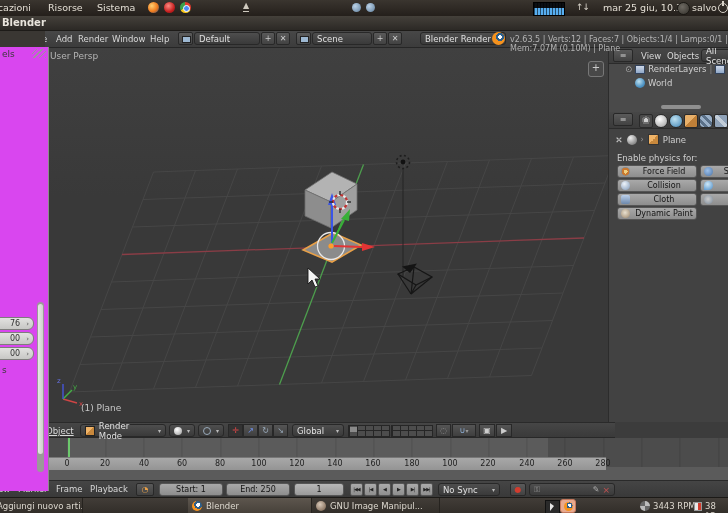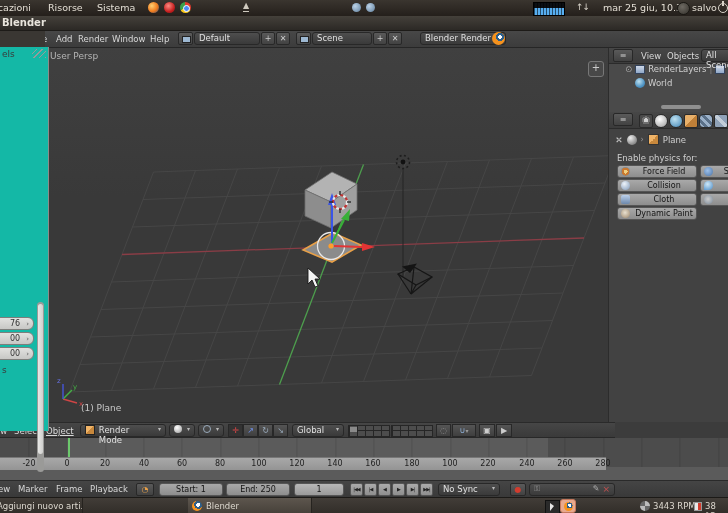--- a/index.html
+++ b/index.html
@@ -26,32 +26,32 @@
   .power-ico::after{content:"";position:absolute;left:3px;top:-3px;width:1.5px;height:5px;background:#d8d3c9;}
 
   
   .title-bar{left:0;top:16px;width:728px;height:14px;background:linear-gradient(#44403a,#2c2925);border-bottom:1px solid #1d1b18;z-index:6;}
   .title-bar .t{left:2px;top:1px;color:#e8e4dc;font-weight:bold;font-size:10px;}
 
   
   .info-header{left:0;top:30px;width:728px;height:17px;background:linear-gradient(#484848,#3c3c3c);border-bottom:1px solid #262626;z-index:4;}
   .hmenu{top:4px;color:#d8d8d8;font-size:8.5px;}
   .bfield{background:linear-gradient(#4e4e4e,#3a3a3a);border:1px solid #282828;border-radius:3px;color:#e0e0e0;
-          font-size:8.5px;display:flex;padding:0 4px;box-sizing:border-box;height:13px;}
+          font-size:8.5px;display:flex;align-items:center;padding:0 4px;box-sizing:border-box;height:13px;}
   .bfield.dd::after{content:"▾";font-size:6px;color:#bbb;margin-left:auto;padding-left:4px;}
   .sq-btn{width:14px;height:13px;background:linear-gradient(#5a5a5a,#424242);border:1px solid #282828;border-radius:2px;
           color:#ccc;font-size:8px;line-height:12px;text-align:center;box-sizing:border-box;}
   .mini-ico{width:15px;height:13px;background:linear-gradient(#5c5c5c,#454545);border:1px solid #282828;border-radius:2px;box-sizing:border-box;}
   .mini-ico::after{content:"";position:absolute;left:3px;top:3px;width:7px;height:5px;background:#9db8d2;border:1px solid #222;}
   .blogo{width:13px;height:13px;border-radius:50%;background:radial-gradient(circle at 62% 38%,#fff 0 2px,#2e5f8a 2px 4px,#f5921e 4px);}
   .stats{color:#b4b4b4;font-size:8px;top:5px;}
 
   
   .gimp-title{left:0;top:30px;width:45px;height:17px;background:#3a3733;z-index:5;}
-  .gimp-body{left:0;top:47px;width:45px;height:384px;background:#14b8a6;z-index:5;border-right:1px solid #8c8c8a;box-sizing:border-box;padding-left:48px;}
+  .gimp-body{left:0;top:47px;width:45px;height:444px;background:#d946ef;z-index:5;border-right:1px solid #8c8c8a;box-sizing:border-box;padding-left:48px;}
   .gimp-grip{right:2px;top:2px;width:14px;height:9px;
       background:repeating-linear-gradient(135deg,transparent 0 3px,#999 3px 4px);}
   .gimp-txt{color:#3a3a3a;font-size:9px;}
   .gfield{left:-14px;width:48px;height:13px;background:linear-gradient(#e2e2e0,#c7c7c5);border:1px solid #7e7e7c;border-radius:6px;
           color:#333;font-size:8px;display:flex;align-items:center;justify-content:flex-end;padding:0 4px;box-sizing:border-box;}
   .gfield .chev{margin-left:6px;color:#555;font-size:7px;}
   .gscroll{left:37px;top:255px;width:7px;height:170px;background:#9a9a98;border-radius:4px;}
   .gscroll::after{content:"";position:absolute;left:1px;top:2px;width:5px;height:150px;border-radius:3px;background:linear-gradient(90deg,#e8e8e6,#cfcfcd);}
 
   
@@ -394,20 +394,21 @@
     <div class="abs mini-ico" style="left:296px;top:2px;"></div>
     <div class="abs bfield" style="left:312px;top:2px;width:60px;">
       <span>Scene</span>
     </div>
     <div class="abs sq-btn" style="left:373px;top:2px;">+</div>
     <div class="abs sq-btn" style="left:388px;top:2px;">✕</div>
     <div class="abs bfield dd" style="left:420px;top:2px;width:86px;">
       <span>Blender Render</span>
     </div>
     <div class="abs blogo" style="left:492px;top:2px;"></div>
+    <div class="abs stats" style="left:510px;">v2.63.5 | Verts:12 | Faces:7 | Objects:1/4 | Lamps:0/1 | Mem:7.07M (0.10M) | Plane</div>
   </div>
 
   <div class="abs gimp-title"></div>
   <div class="abs gimp-body">
     <div class="abs gimp-txt" style="left:2px;top:2px;">els</div>
     <div class="abs gimp-grip"></div>
     <div class="abs gfield" style="top:270px;">
       <span>76</span>
         <span class="chev">›</span>
     </div>
@@ -446,20 +447,24 @@
   </div>
 
   <div class="abs taskbar">
     <div class="abs task" style="left:0;width:83px;">
       <span style="margin-left:-7px;">Aggiungi nuovo arti...</span>
     </div>
     <div class="abs task active" style="left:188px;width:124px;">
       <span class="blogo"></span>
       <span>Blender</span>
     </div>
+    <div class="abs task" style="left:312px;width:128px;">
+      <span class="gimp-ico"></span>
+      <span>GNU Image Manipul...</span>
+    </div>
     <div class="abs tray-cursor"></div>
     <div class="abs tray-blender"></div>
     <div class="abs fan-ico"></div>
     <div class="abs sensor-txt" style="left:653px;">3443 RPM</div>
     <div class="abs gauge"></div>
     <div class="abs sensor-txt" style="left:705px;">38 °C</div>
   </div>
 
 </div>
 

